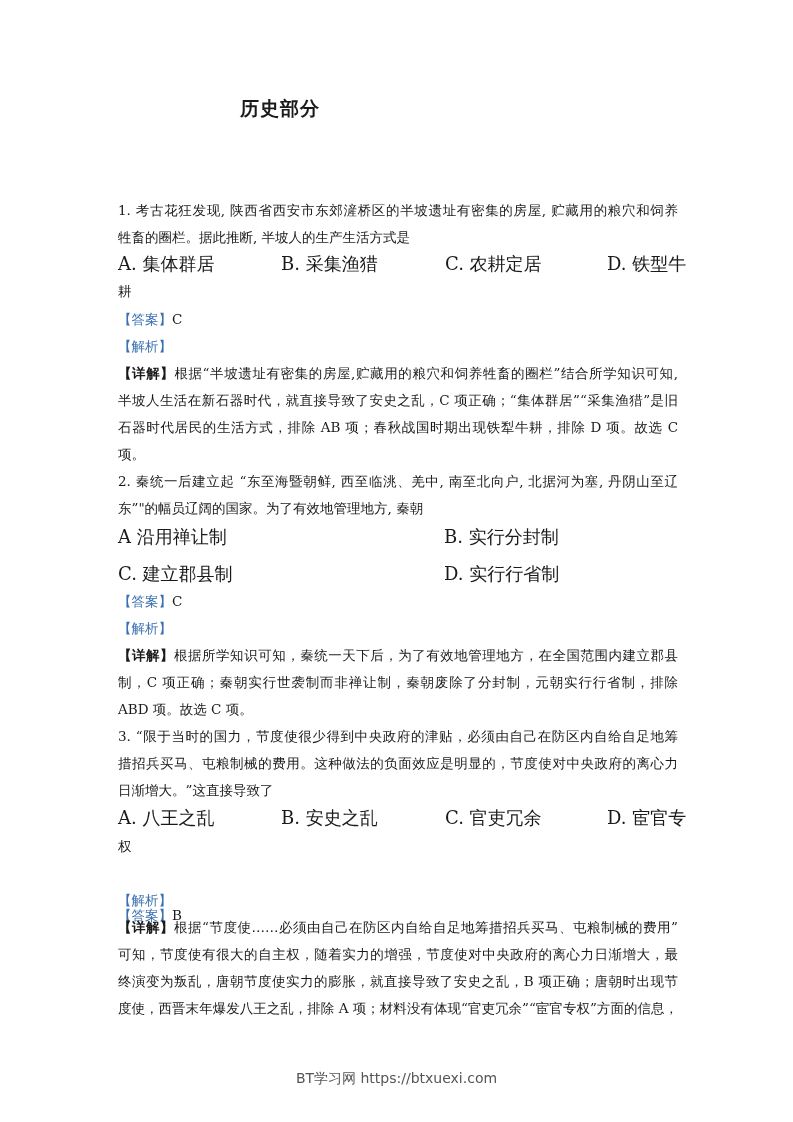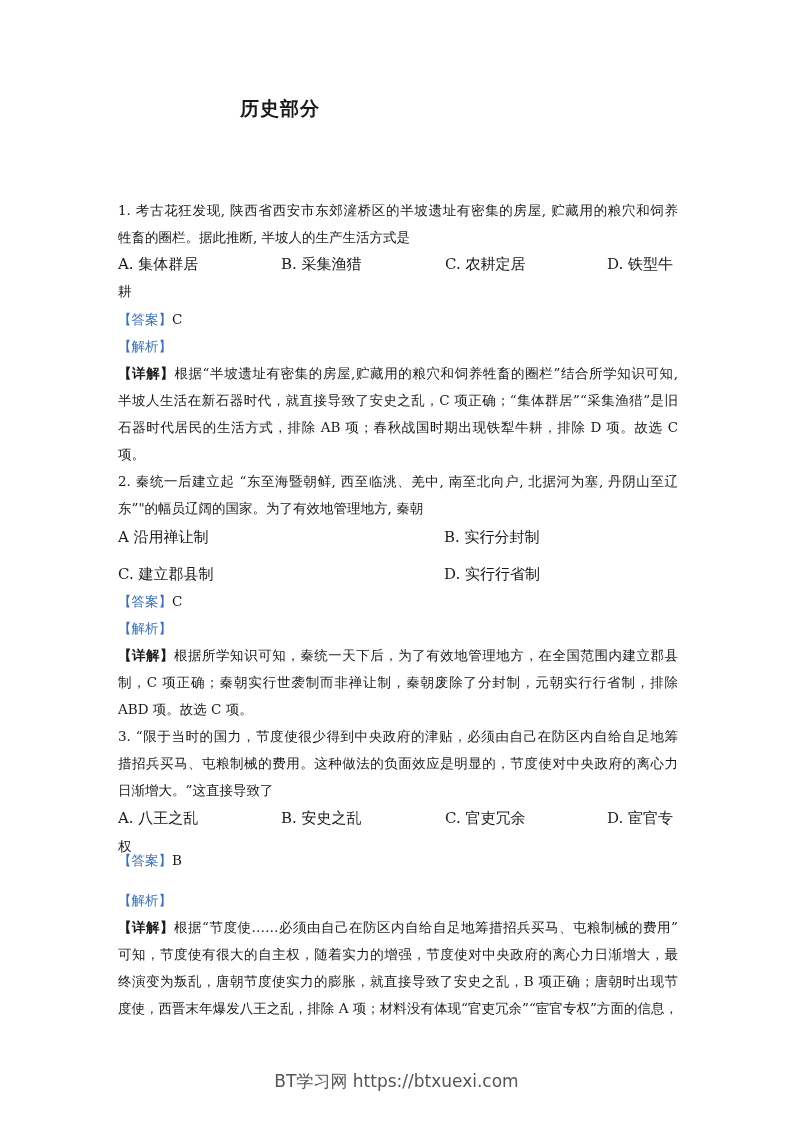--- a/index.html
+++ b/index.html
@@ -5,25 +5,25 @@
     html, body { margin: 0; padding: 0; background: #ffffff; }
     body { width: 793px; height: 1122px; position: relative; overflow: hidden;
       font-family: "DejaVu Serif", "Liberation Serif", serif; color: #1a1a1a; }
     .page { position: absolute; left: 118px; top: 0; width: 560px; }
     .title { position: absolute; left: 0; width: 560px; top: 96px; text-align: center;
       font-size: 19px; font-weight: bold; letter-spacing: 1px; }
     .section { position: absolute; left: 0; top: 134px; width: 560px;
       font-size: 15.5px; font-weight: bold; line-height: 29px; }
     .line { position: absolute; left: 0; width: 560px; font-size: 13.5px; line-height: 20px; white-space: nowrap; }
     .justify { text-align: justify; text-align-last: justify; }
-    .opt { position: absolute; font-size: 15px; line-height: 20px; white-space: nowrap; }
+    .opt { position: absolute; font-size: 18px; line-height: 20px; white-space: nowrap; }
     .blue { color: #3a6fb0; }
     .black-bold { font-weight: bold; }
     .footer { position: absolute; left: 0; width: 793px; top: 1070px; text-align: center;
-      font-family: "DejaVu Sans", sans-serif; font-size: 17px; color: #555; }
+      font-family: "DejaVu Sans", sans-serif; font-size: 14px; color: #555; }
   </style>
 </head>
 <body>
 
 <div class="title">历史部分</div>
 
 <div class="page">
   <div class="section">
   </div>
 
@@ -54,21 +54,21 @@
   <div class="line" style="top:699px">ABD 项。故选 C 项。</div>
 
   <div class="line justify" style="top:726px">3. “限于当时的国力，节度使很少得到中央政府的津贴，必须由自己在防区内自给自足地筹</div>
   <div class="line justify" style="top:753px">措招兵买马、屯粮制械的费用。这种做法的负面效应是明显的，节度使对中央政府的离心力</div>
   <div class="line" style="top:780px">日渐增大。”这直接导致了</div>
   <div class="opt" style="top:808px;left:0">A. 八王之乱</div>
   <div class="opt" style="top:808px;left:163px">B. 安史之乱</div>
   <div class="opt" style="top:808px;left:327px">C. 官吏冗余</div>
   <div class="opt" style="top:808px;left:489px">D. 宦官专</div>
   <div class="line" style="top:836px">权</div>
-  <div class="line" style="top:850px"><span class="blue">【答案】</span><span>B</span></div>
+  <div class="line" style="top:905px"><span class="blue">【答案】</span><span>B</span></div>
   <div class="line blue" style="top:890px">【解析】</div>
   <div class="line justify" style="top:917px"><span class="black-bold">【详解】</span><span>根据“节度使……必须由自己在防区内自给自足地筹措招兵买马、屯粮制械的费用”</span></div>
   <div class="line justify" style="top:944px">可知，节度使有很大的自主权，随着实力的增强，节度使对中央政府的离心力日渐增大，最</div>
   <div class="line justify" style="top:971px">终演变为叛乱，唐朝节度使实力的膨胀，就直接导致了安史之乱，B 项正确；唐朝时出现节</div>
   <div class="line justify" style="top:998px">度使，西晋末年爆发八王之乱，排除 A 项；材料没有体现“官吏冗余”“宦官专权”方面的信息，</div>
 </div>
 
 <div class="footer">BT学习网 https://btxuexi.com</div>
 
 </body></html>

